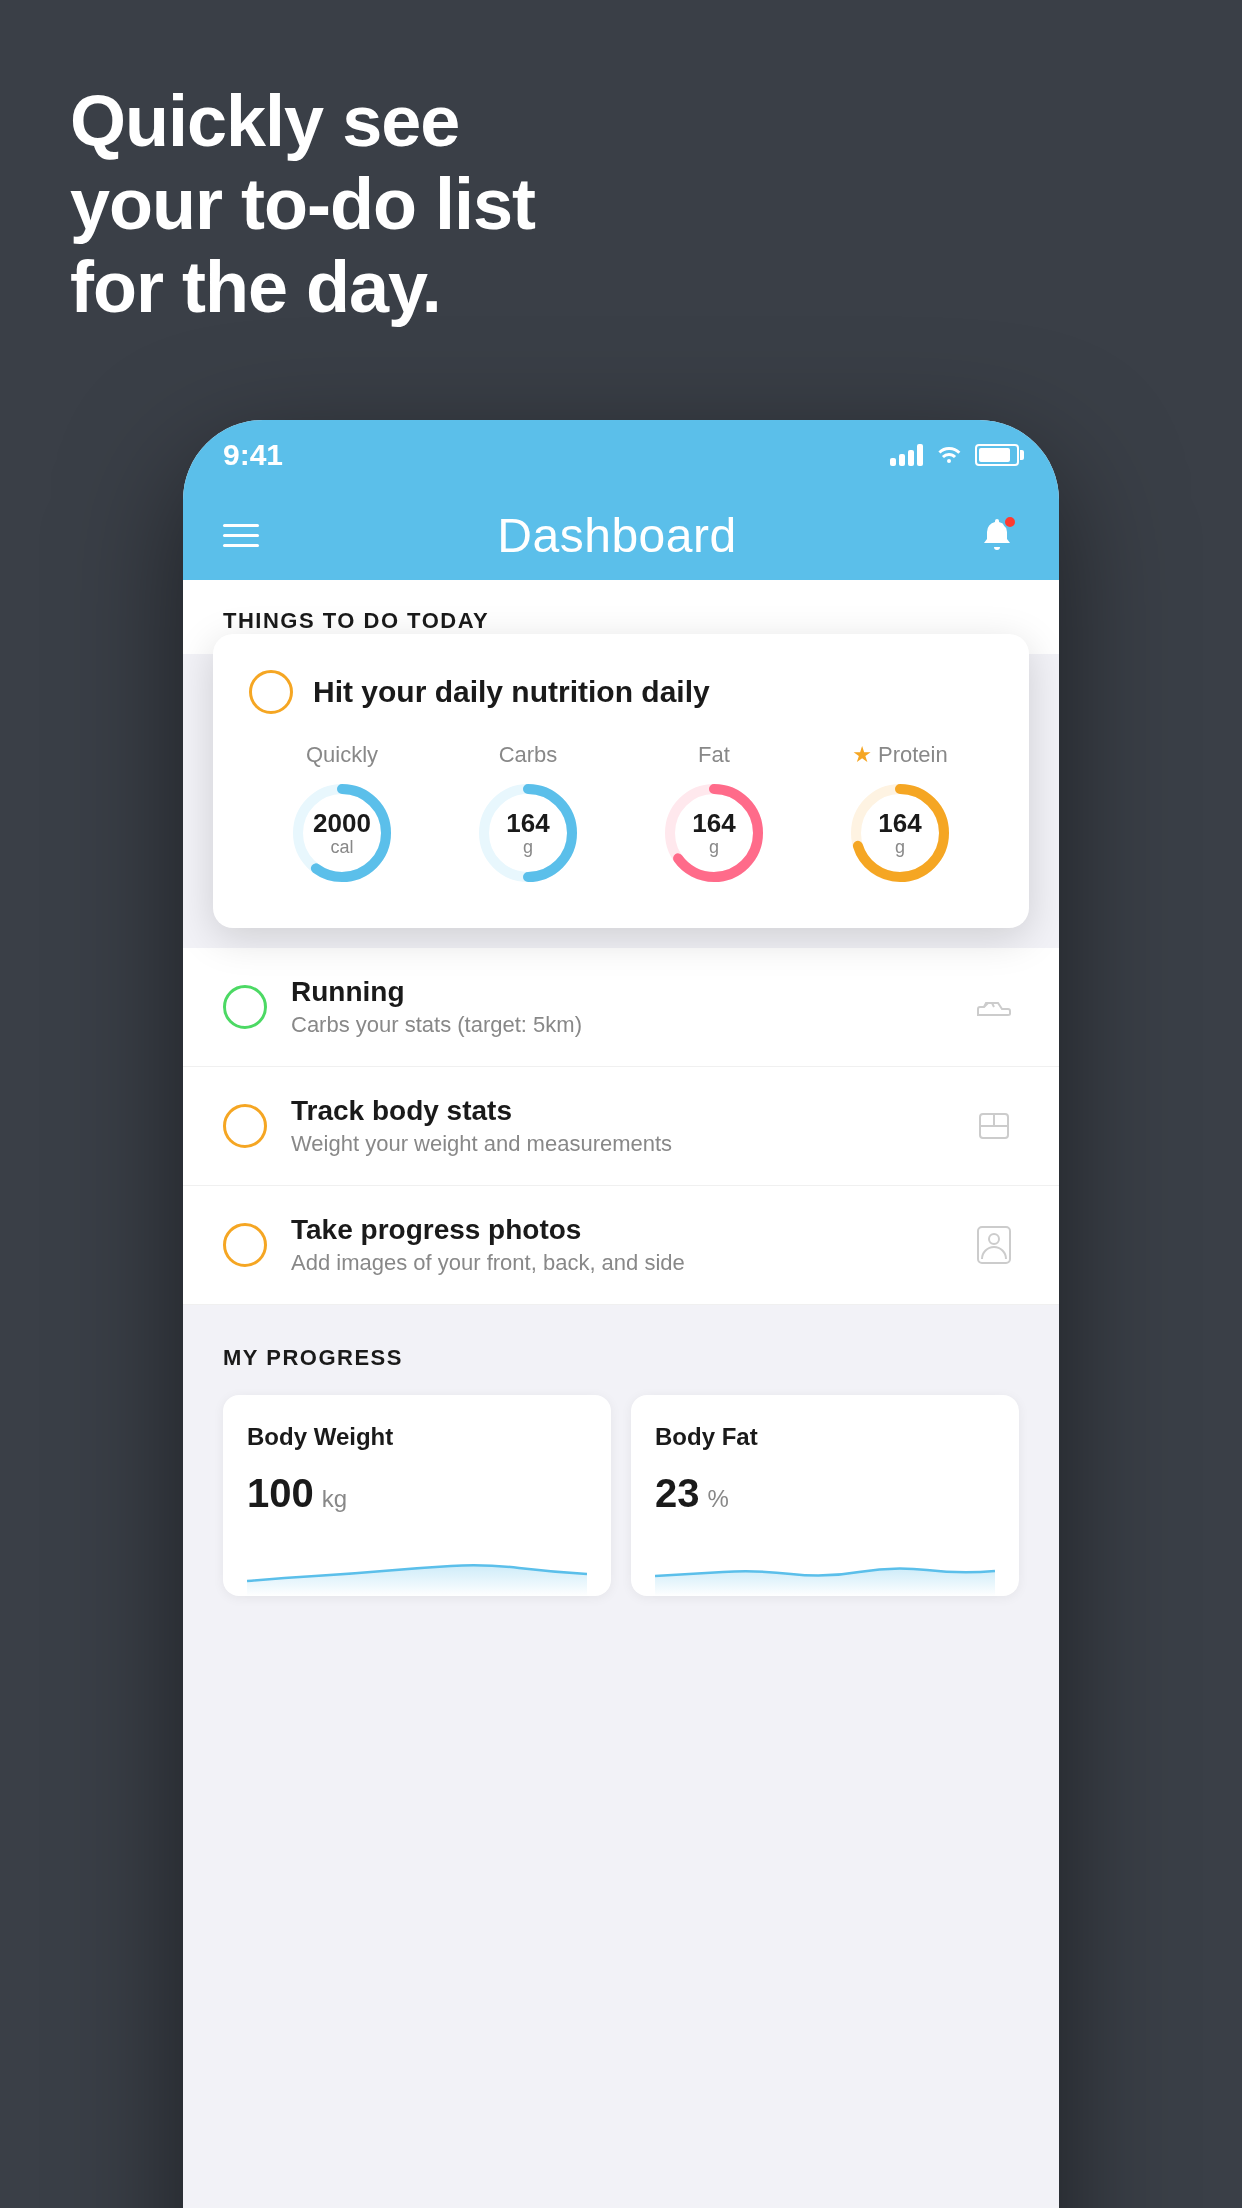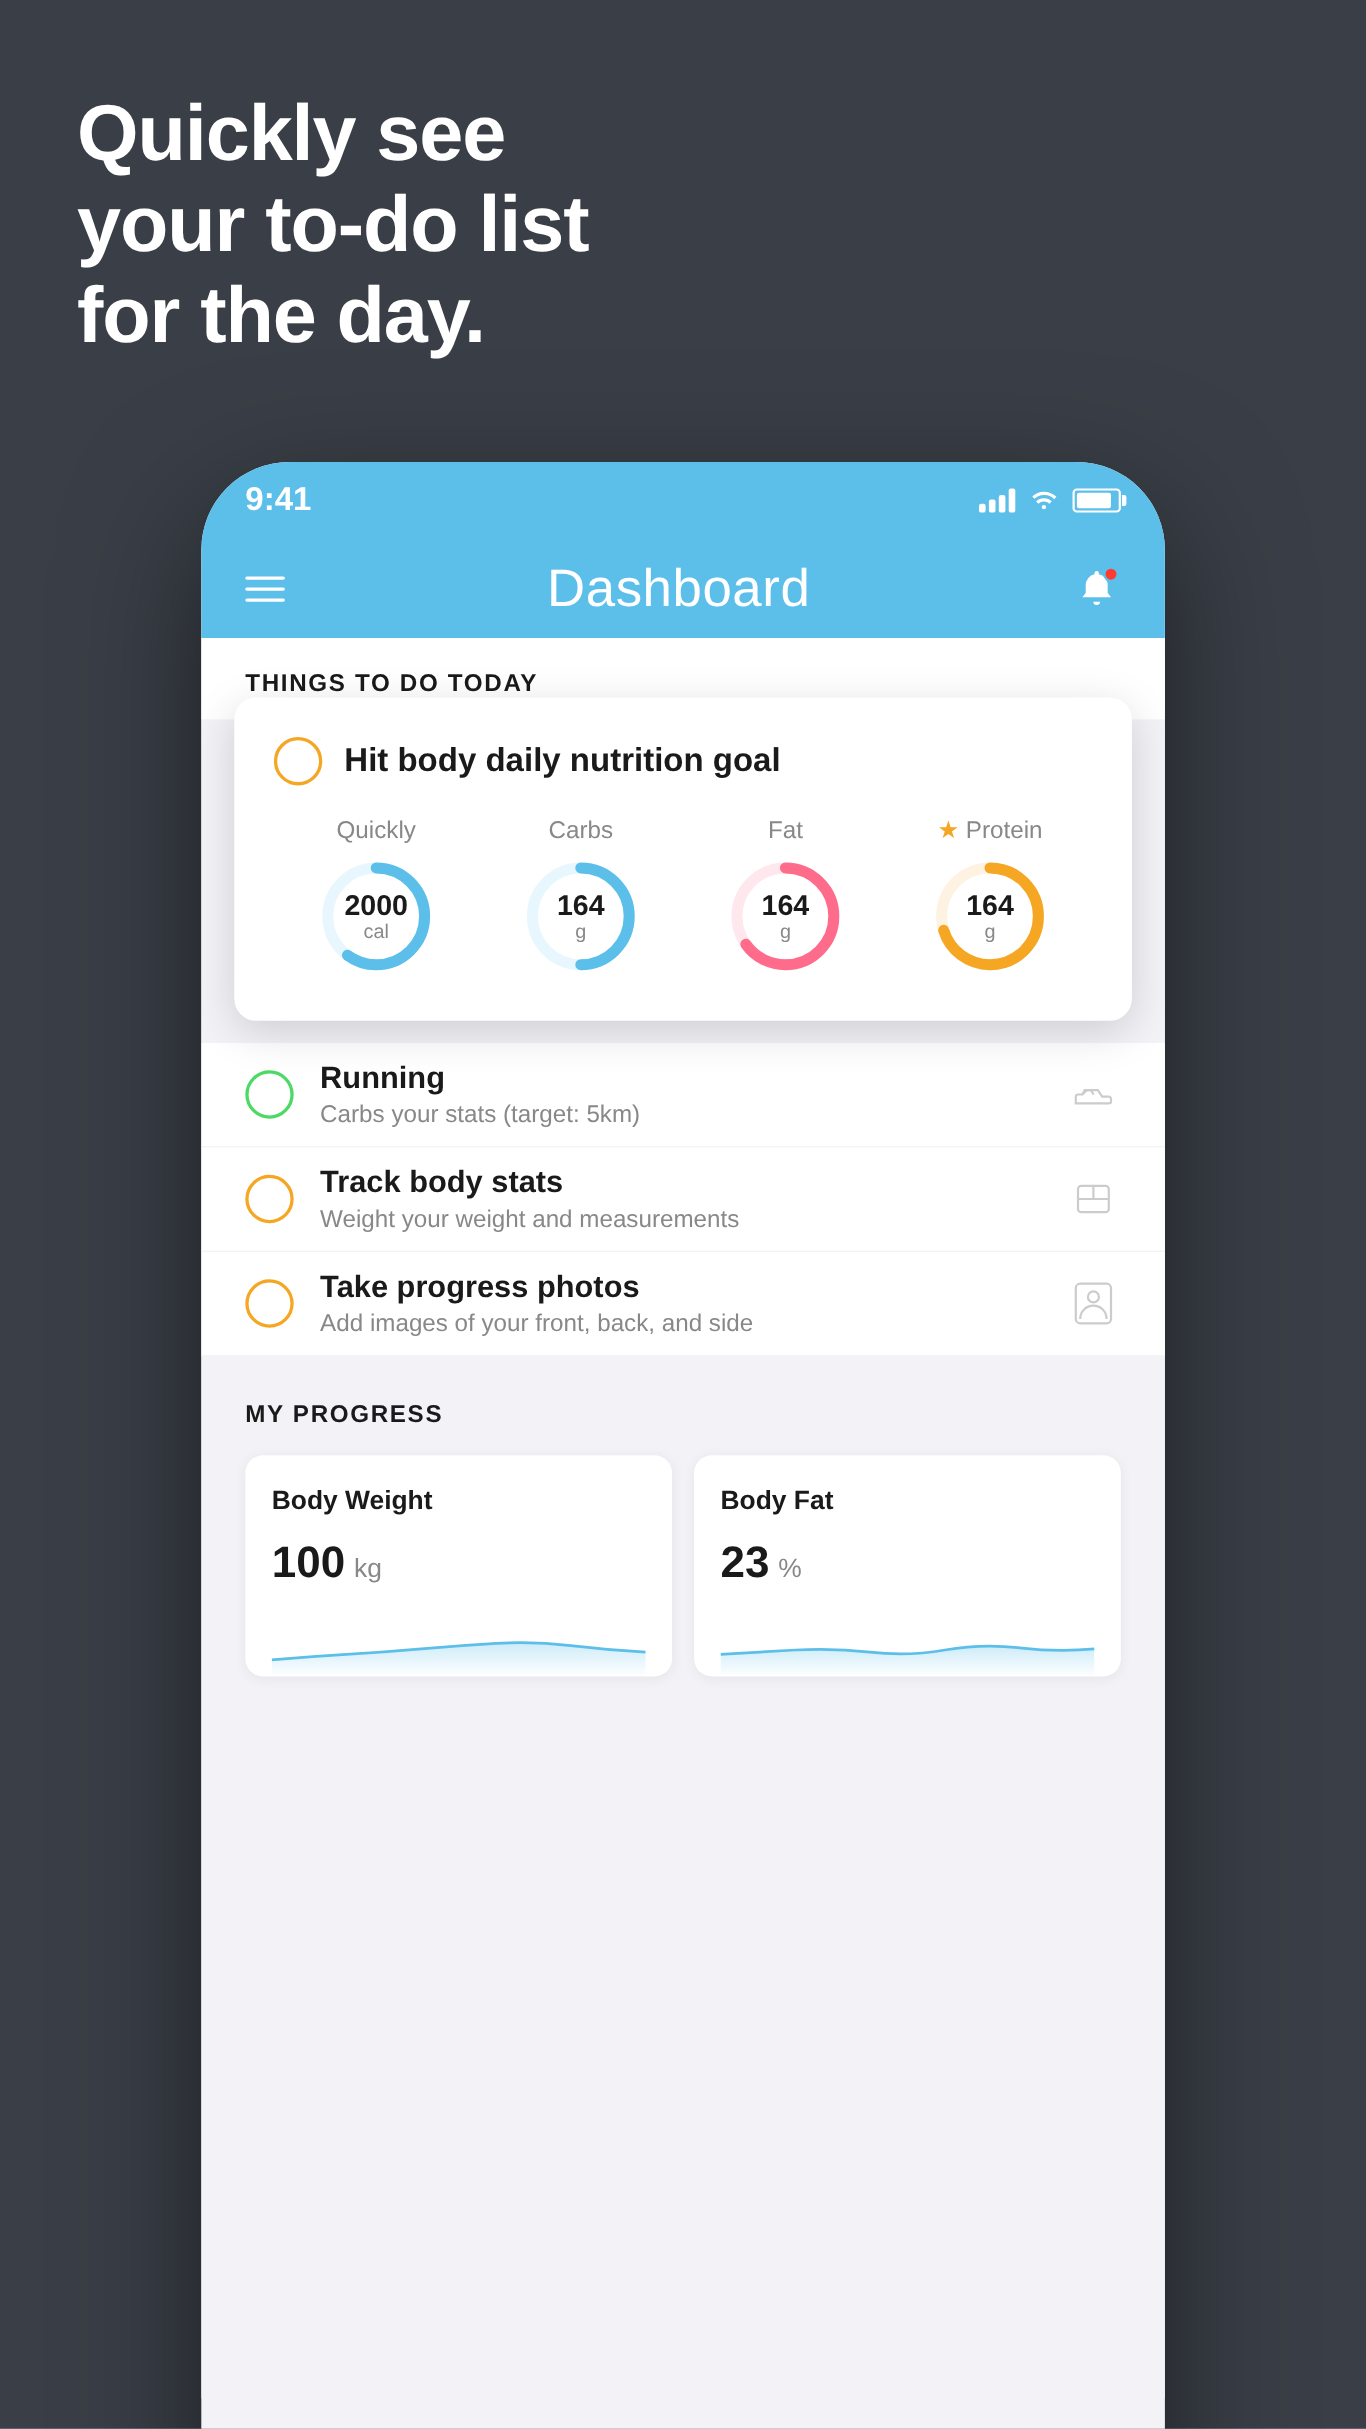--- a/index.html
+++ b/index.html
@@ -282,21 +282,21 @@
 
     
     .list-section {
       background: white;
       margin-top: 20px;
     }
 
     .list-item {
       display: flex;
       align-items: center;
-      padding: 16px 40px;
+      padding: 28px 40px;
       border-bottom: 1px solid #f0f0f0;
       gap: 24px;
     }
 
     .list-item-circle {
       width: 44px;
       height: 44px;
       border-radius: 50%;
       flex-shrink: 0;
     }
@@ -447,21 +447,21 @@
 
   <div class="phone-content">
 
     <div class="things-to-do-header">
       <div class="section-title">THINGS TO DO TODAY</div>
     </div>
 
     <div class="floating-card">
       <div class="card-header">
         <div class="circle-check"></div>
-        <span class="card-title">Hit body daily nutrition goal</span>
+        <span class="card-title">Hit your daily nutrition daily</span>
       </div>
 
       <div class="nutrition-circles">
 
         <div class="nutrition-item">
           <span class="nutrition-label">Quickly</span>
           <div class="donut-ring">
             <svg viewBox="0 0 110 110">
               <circle cx="55" cy="55" r="44" fill="none" stroke="#e8f7fd" stroke-width="10"></circle>
               <circle cx="55" cy="55" r="44" fill="none" stroke="#5bbfea" stroke-width="10" stroke-dasharray="166 277" stroke-linecap="round"></circle>

